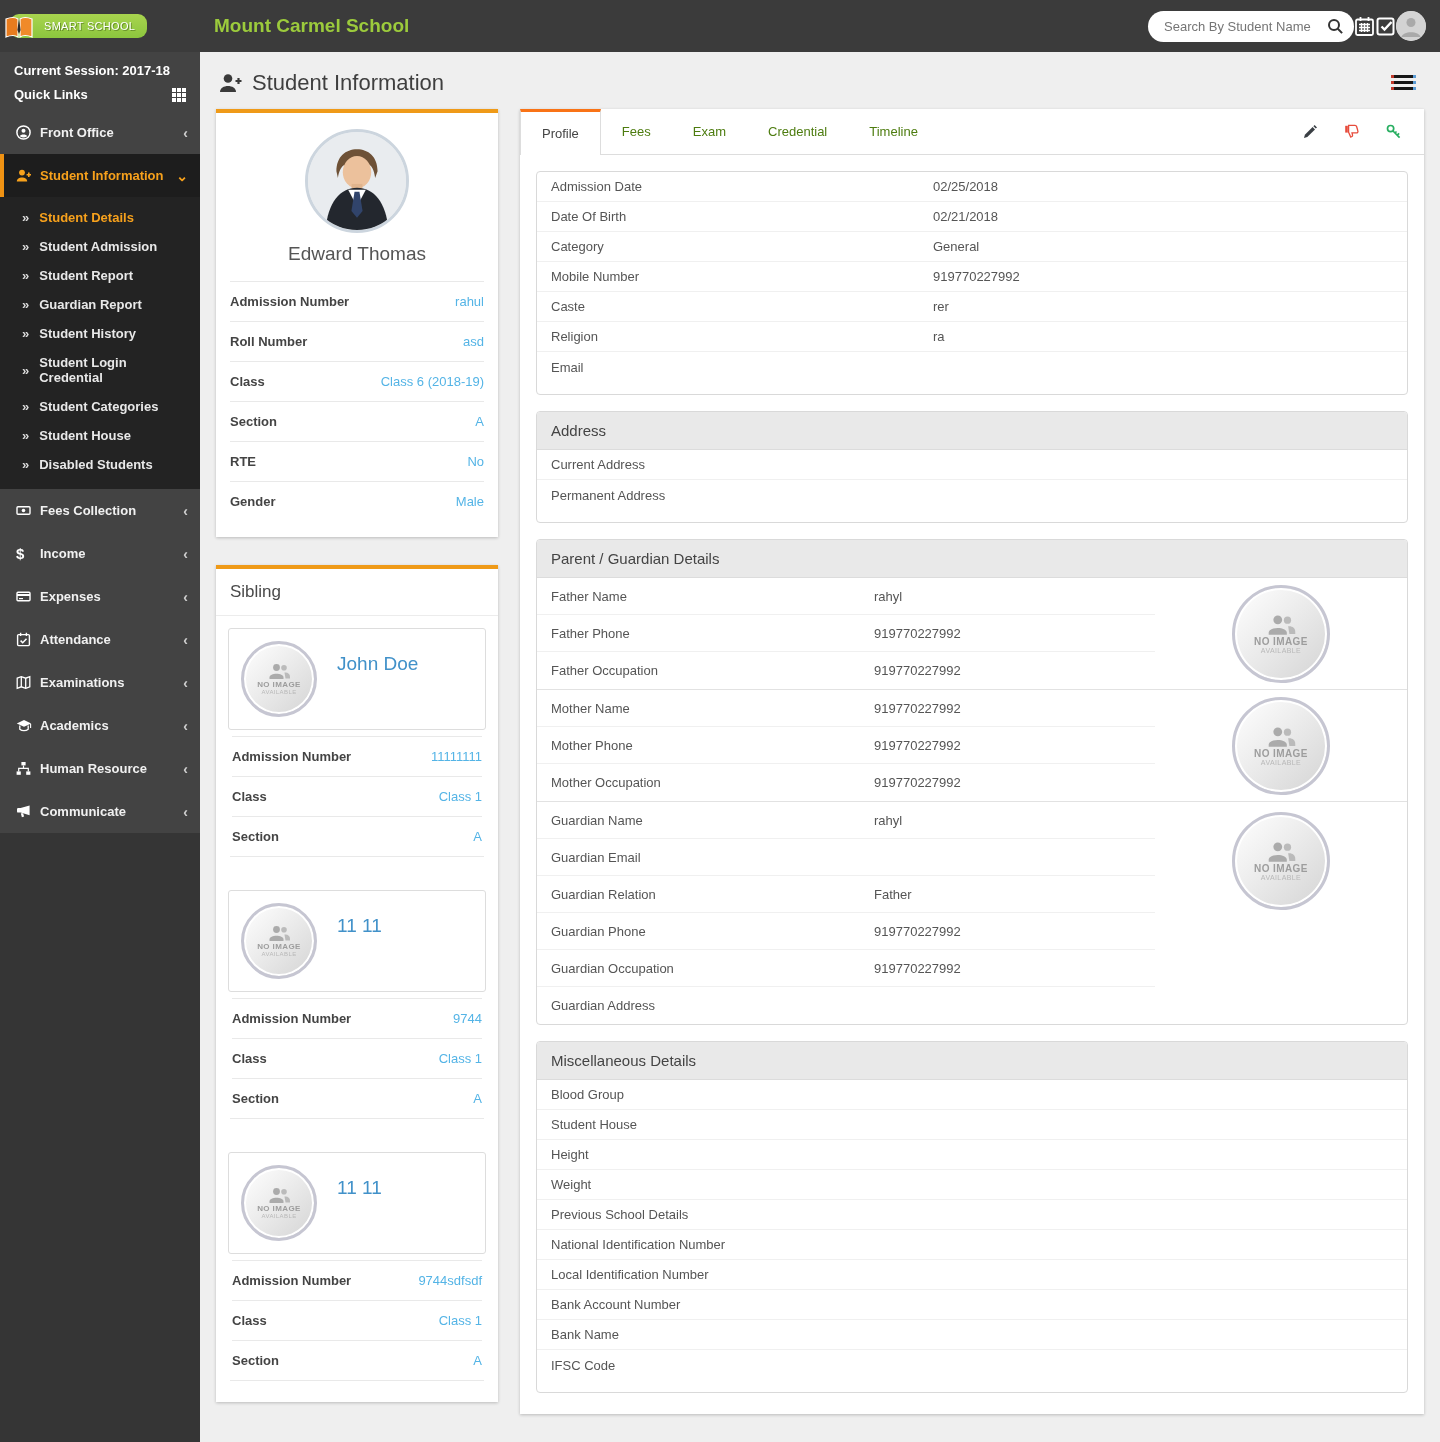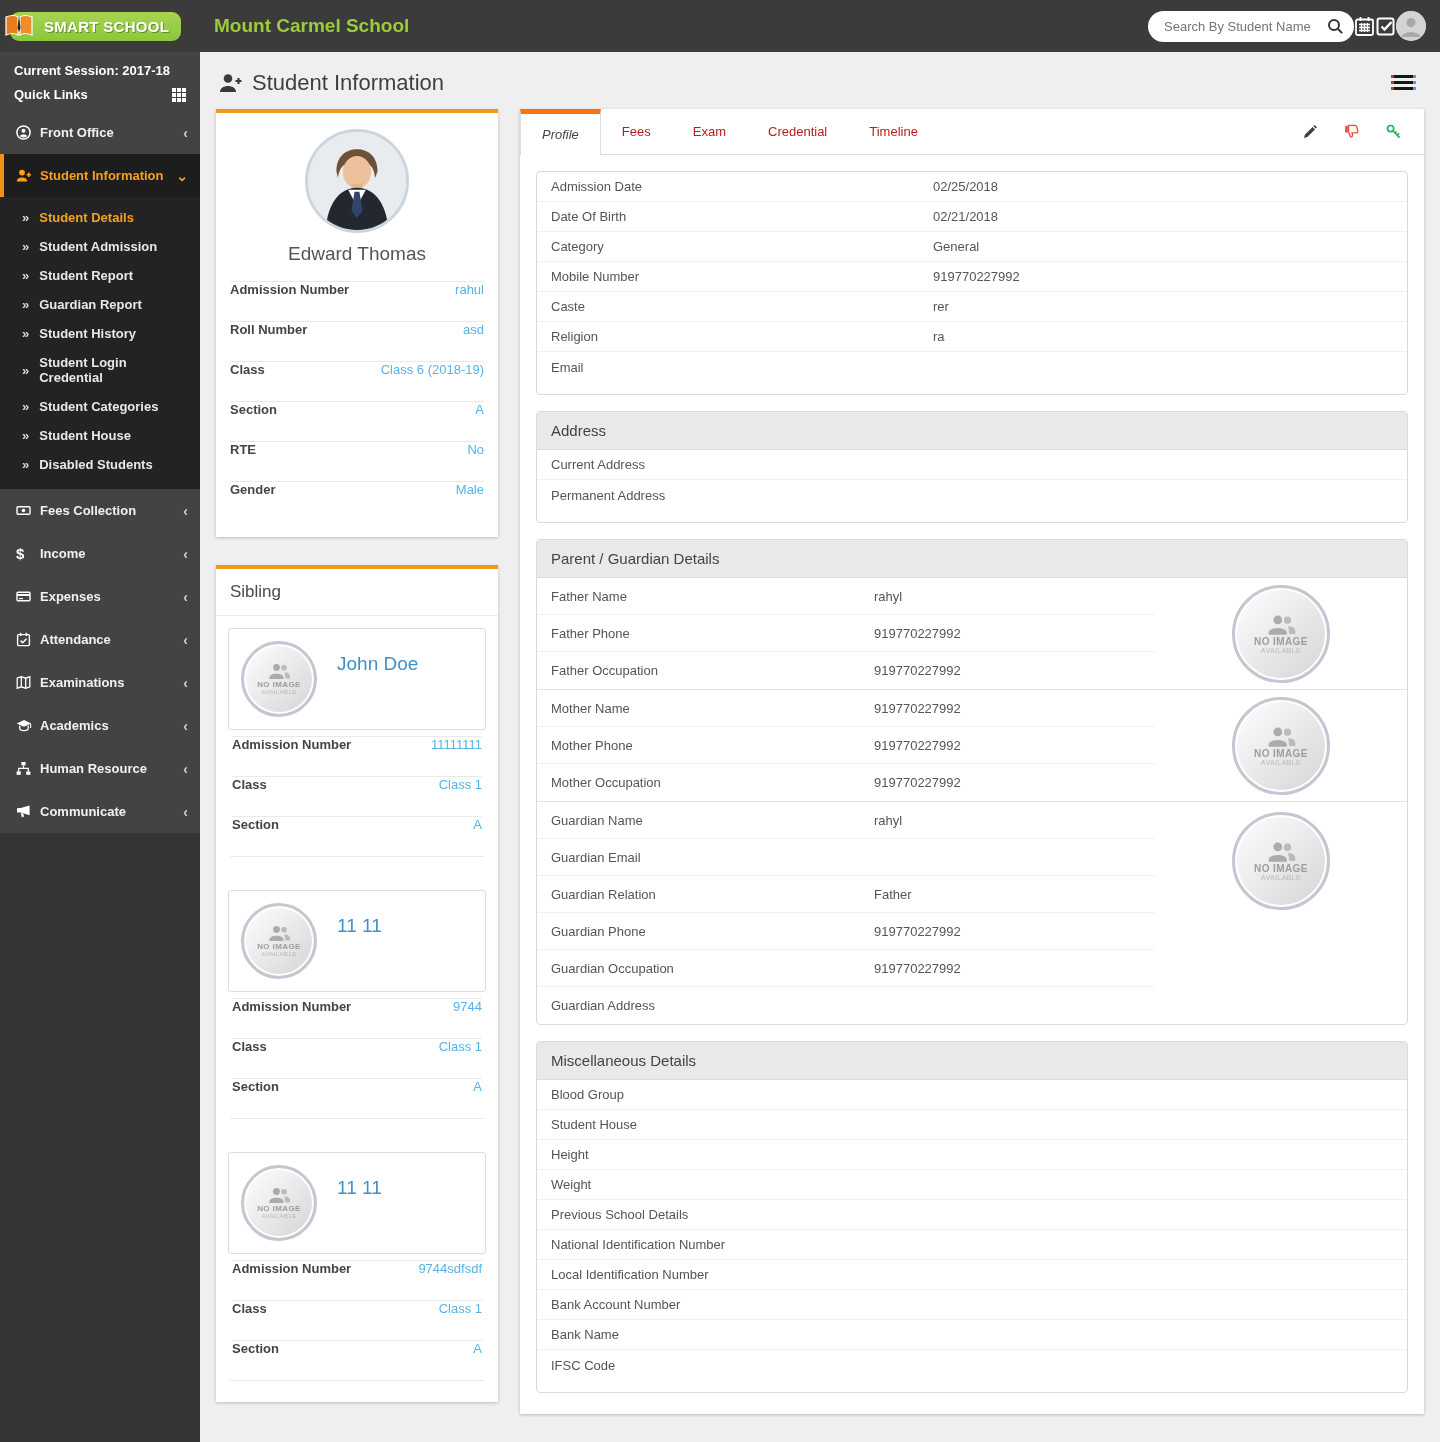--- a/index.html
+++ b/index.html
@@ -2,21 +2,21 @@
 <html><head>
 <meta charset="utf-8">
 <style>
   * { margin:0; padding:0; box-sizing:border-box; }
   html,body { width:1440px; height:1442px; overflow:hidden; }
   body { font-family:"Liberation Sans", sans-serif; background:#efefef; color:#444; }
 
   
   .topbar { height:52px; background:#3b3b3b; display:flex; align-items:center; position:relative; z-index:5; }
   .logo-zone { width:200px; display:flex; align-items:center; padding-left:10px; flex:none; }
-  .logo-pill { position:relative; background:linear-gradient(#a8d44e,#8cc63e); border-radius:9px; padding:6px 12px 6px 34px; color:#fff; font-weight:bold; font-size:15px; letter-spacing:.3px; text-shadow:1px 1px 0 rgba(60,90,20,.55); white-space:nowrap; }
+  .logo-pill { position:relative; background:linear-gradient(#a8d44e,#8cc63e); border-radius:9px; padding:6px 12px 6px 34px; color:#fff; font-weight:normal; font-size:11px; letter-spacing:.3px; text-shadow:1px 1px 0 rgba(60,90,20,.55); white-space:nowrap; }
   .logo-book { position:absolute; left:-6px; top:1px; }
   .school-name { color:#9ccb3c; font-size:19px; font-weight:bold; margin-left:14px; }
   .topbar-right { margin-left:auto; display:flex; align-items:center; padding-right:14px; }
   .search-pill { background:#fff; border-radius:16px; height:31px; width:206px; display:flex; align-items:center; padding:0 10px 0 16px; }
   .search-pill input { border:none; outline:none; flex:1; font-size:13px; color:#444; background:transparent; font-family:"Liberation Sans",sans-serif; min-width:0; }
   .tb-ic { color:#fff; display:flex; align-items:center; cursor:pointer; }
   .avatar { width:30px; height:30px; border-radius:50%; background:#d9d9d9; display:flex; align-items:center; justify-content:center; overflow:hidden; }
 
   
   .shell { display:flex; height:1390px; }
@@ -53,21 +53,21 @@
   .content { display:flex; gap:22px; align-items:flex-start; }
   .left-col { width:282px; flex:none; }
   .right-col { flex:1; }
 
   .card { background:#fff; border-top:4px solid #ef9a18; box-shadow:0 1px 3px rgba(0,0,0,.22); margin-bottom:28px; }
 
   
   .photo-wrap { display:flex; justify-content:center; padding-top:16px; }
   .photo-ring { width:104px; height:104px; border-radius:50%; border:3px solid #ccd5de; overflow:hidden; background:#e9ecef; }
   .student-name { text-align:center; font-size:19px; color:#555; padding:10px 0 16px; }
-  .kv-row { display:flex; height:40px; margin:0 14px; border-top:1px solid #e9e9e9; font-size:13px;gap:40px; }
+  .kv-row { display:flex; align-items:center; height:40px; margin:0 14px; border-top:1px solid #e9e9e9; font-size:13px;gap:40px; }
   .kv-row .k { font-weight:bold; color:#444; }
   .kv-row .v { margin-left:auto; color:#54b4e6; }
   .card-pad-btm { height:16px; }
 
   
   .sib-head { font-size:17px; color:#4a4a4a; padding:13px 14px; border-bottom:1px solid #ececec; }
   .sib-entry { padding:12px 12px 0; }
   .sib-box { border:1px solid #ddd; border-radius:3px; display:flex; align-items:flex-start; gap:20px; padding:12px; min-height:102px; }
   .sib-name { color:#4191c9; font-size:19px; margin-top:12px; cursor:pointer; }
   .sib-rows { margin:6px 2px 0; }
@@ -78,22 +78,22 @@
   .noimg .t1 { font-weight:bold; color:#9d9d9d; letter-spacing:.4px; }
   .noimg .t2 { color:#b8b8b8; letter-spacing:.4px; }
   .noimg.sm { width:76px; height:76px; }
   .noimg.sm .t1 { font-size:8px; } .noimg.sm .t2 { font-size:6px; }
   .noimg.lg { width:98px; height:98px; }
   .noimg.lg .t1 { font-size:10px; } .noimg.lg .t2 { font-size:7px; }
 
   
   .panel { background:#fff; box-shadow:0 1px 3px rgba(0,0,0,.22); min-height:1305px; }
   .tabbar { display:flex; align-items:stretch; height:46px; border-bottom:1px solid #ddd; }
-  .tab { padding:0 21px; display:flex; align-items:center; font-size:13px; color:#b91c1c; cursor:pointer; }
-  .tab.active { border-top:5px solid #f97316; border-left:1px solid #ddd; border-right:1px solid #ddd; margin-bottom:-1px; background:#fff; color:#444;font-style:italic; }
+  .tab { padding:0 21px; display:flex; align-items:center; font-size:13px; color:#4d7c0f; cursor:pointer; }
+  .tab.active { border-top:3px solid #f97316; border-left:1px solid #ddd; border-right:1px solid #ddd; margin-bottom:-1px; background:#fff; color:#444; }
   .tab-icons { margin-left:auto; display:flex; align-items:center; gap:26px; padding-right:22px; }
   .tab-icons .tic { cursor:pointer; display:flex; align-items:center; }
 
   .dbox { border:1px solid #d9d9d9; border-radius:4px; margin:16px; padding-bottom:12px; overflow:hidden; }
   .sec-head { background:#e9e9e9; border-bottom:1px solid #dcdcdc; padding:10px 14px; font-size:15px; color:#444; }
   .drow { display:flex; align-items:center; height:30px; padding:0 14px; border-bottom:1px solid #f0f0f0; font-size:13px; color:#555; }
   .drow .lbl { width:382px; flex:none; }
   .drow .val { flex:1; }
   .rows-tight .drow:last-child { border-bottom:none; }
 

